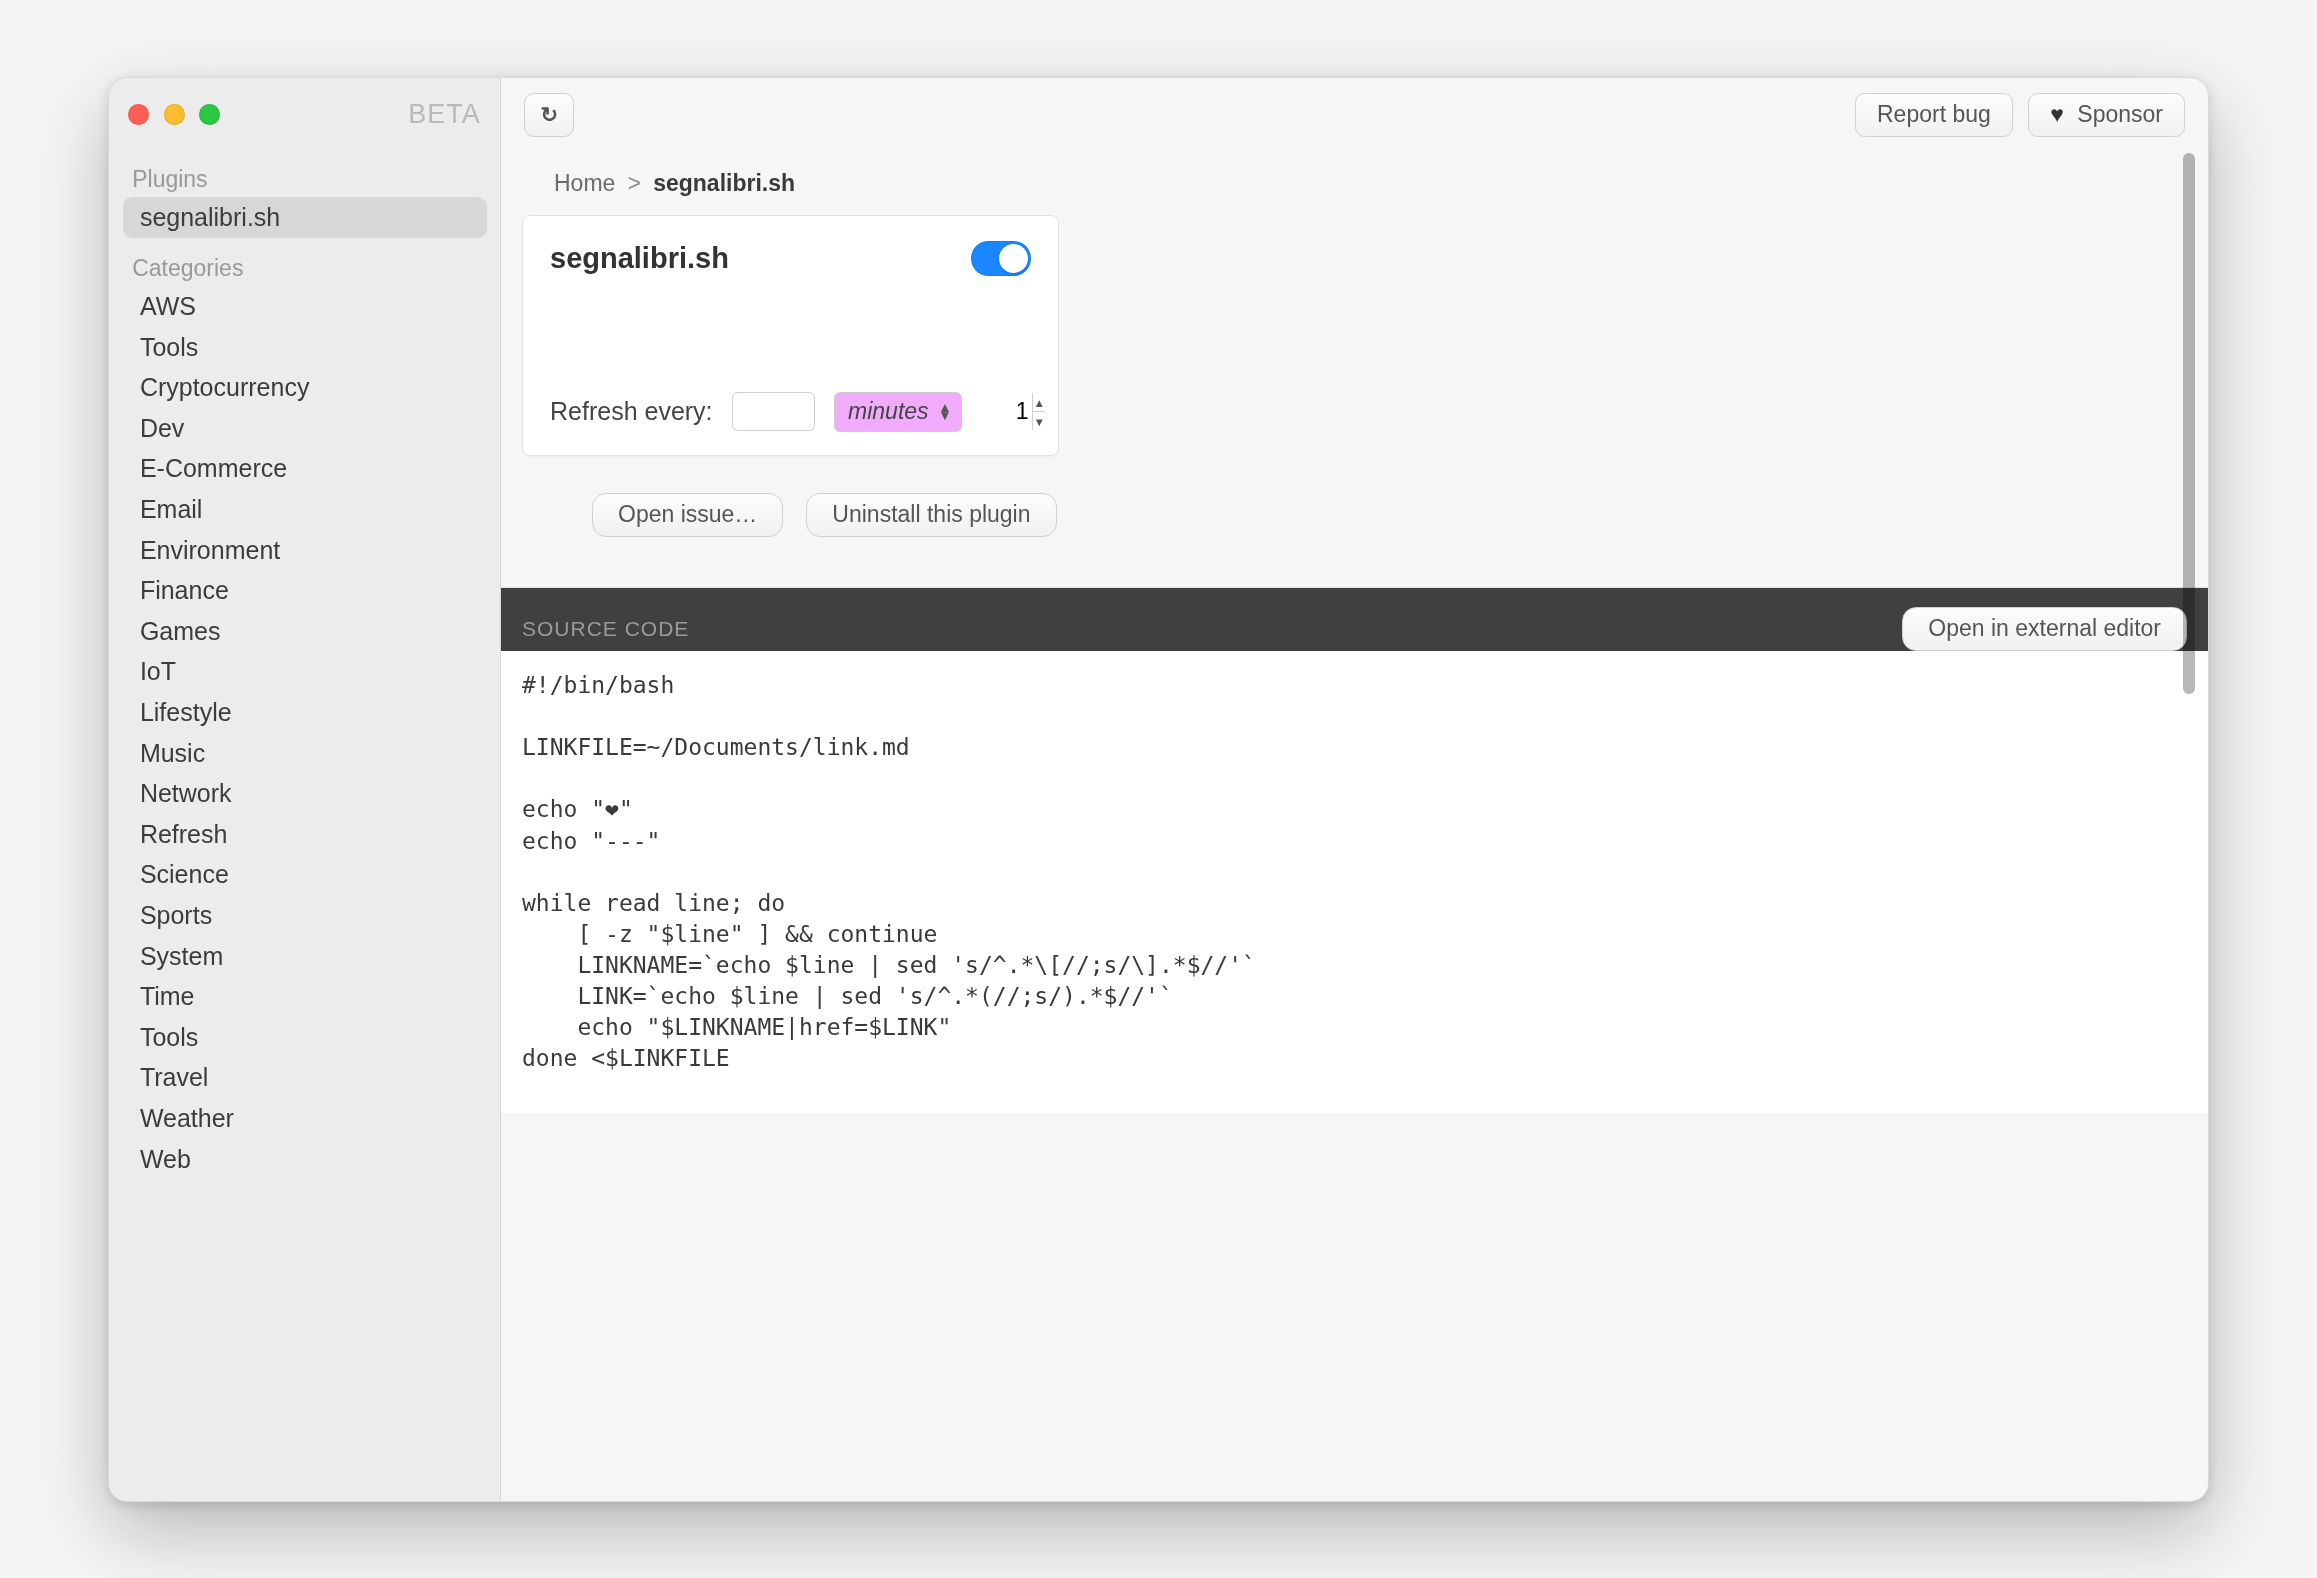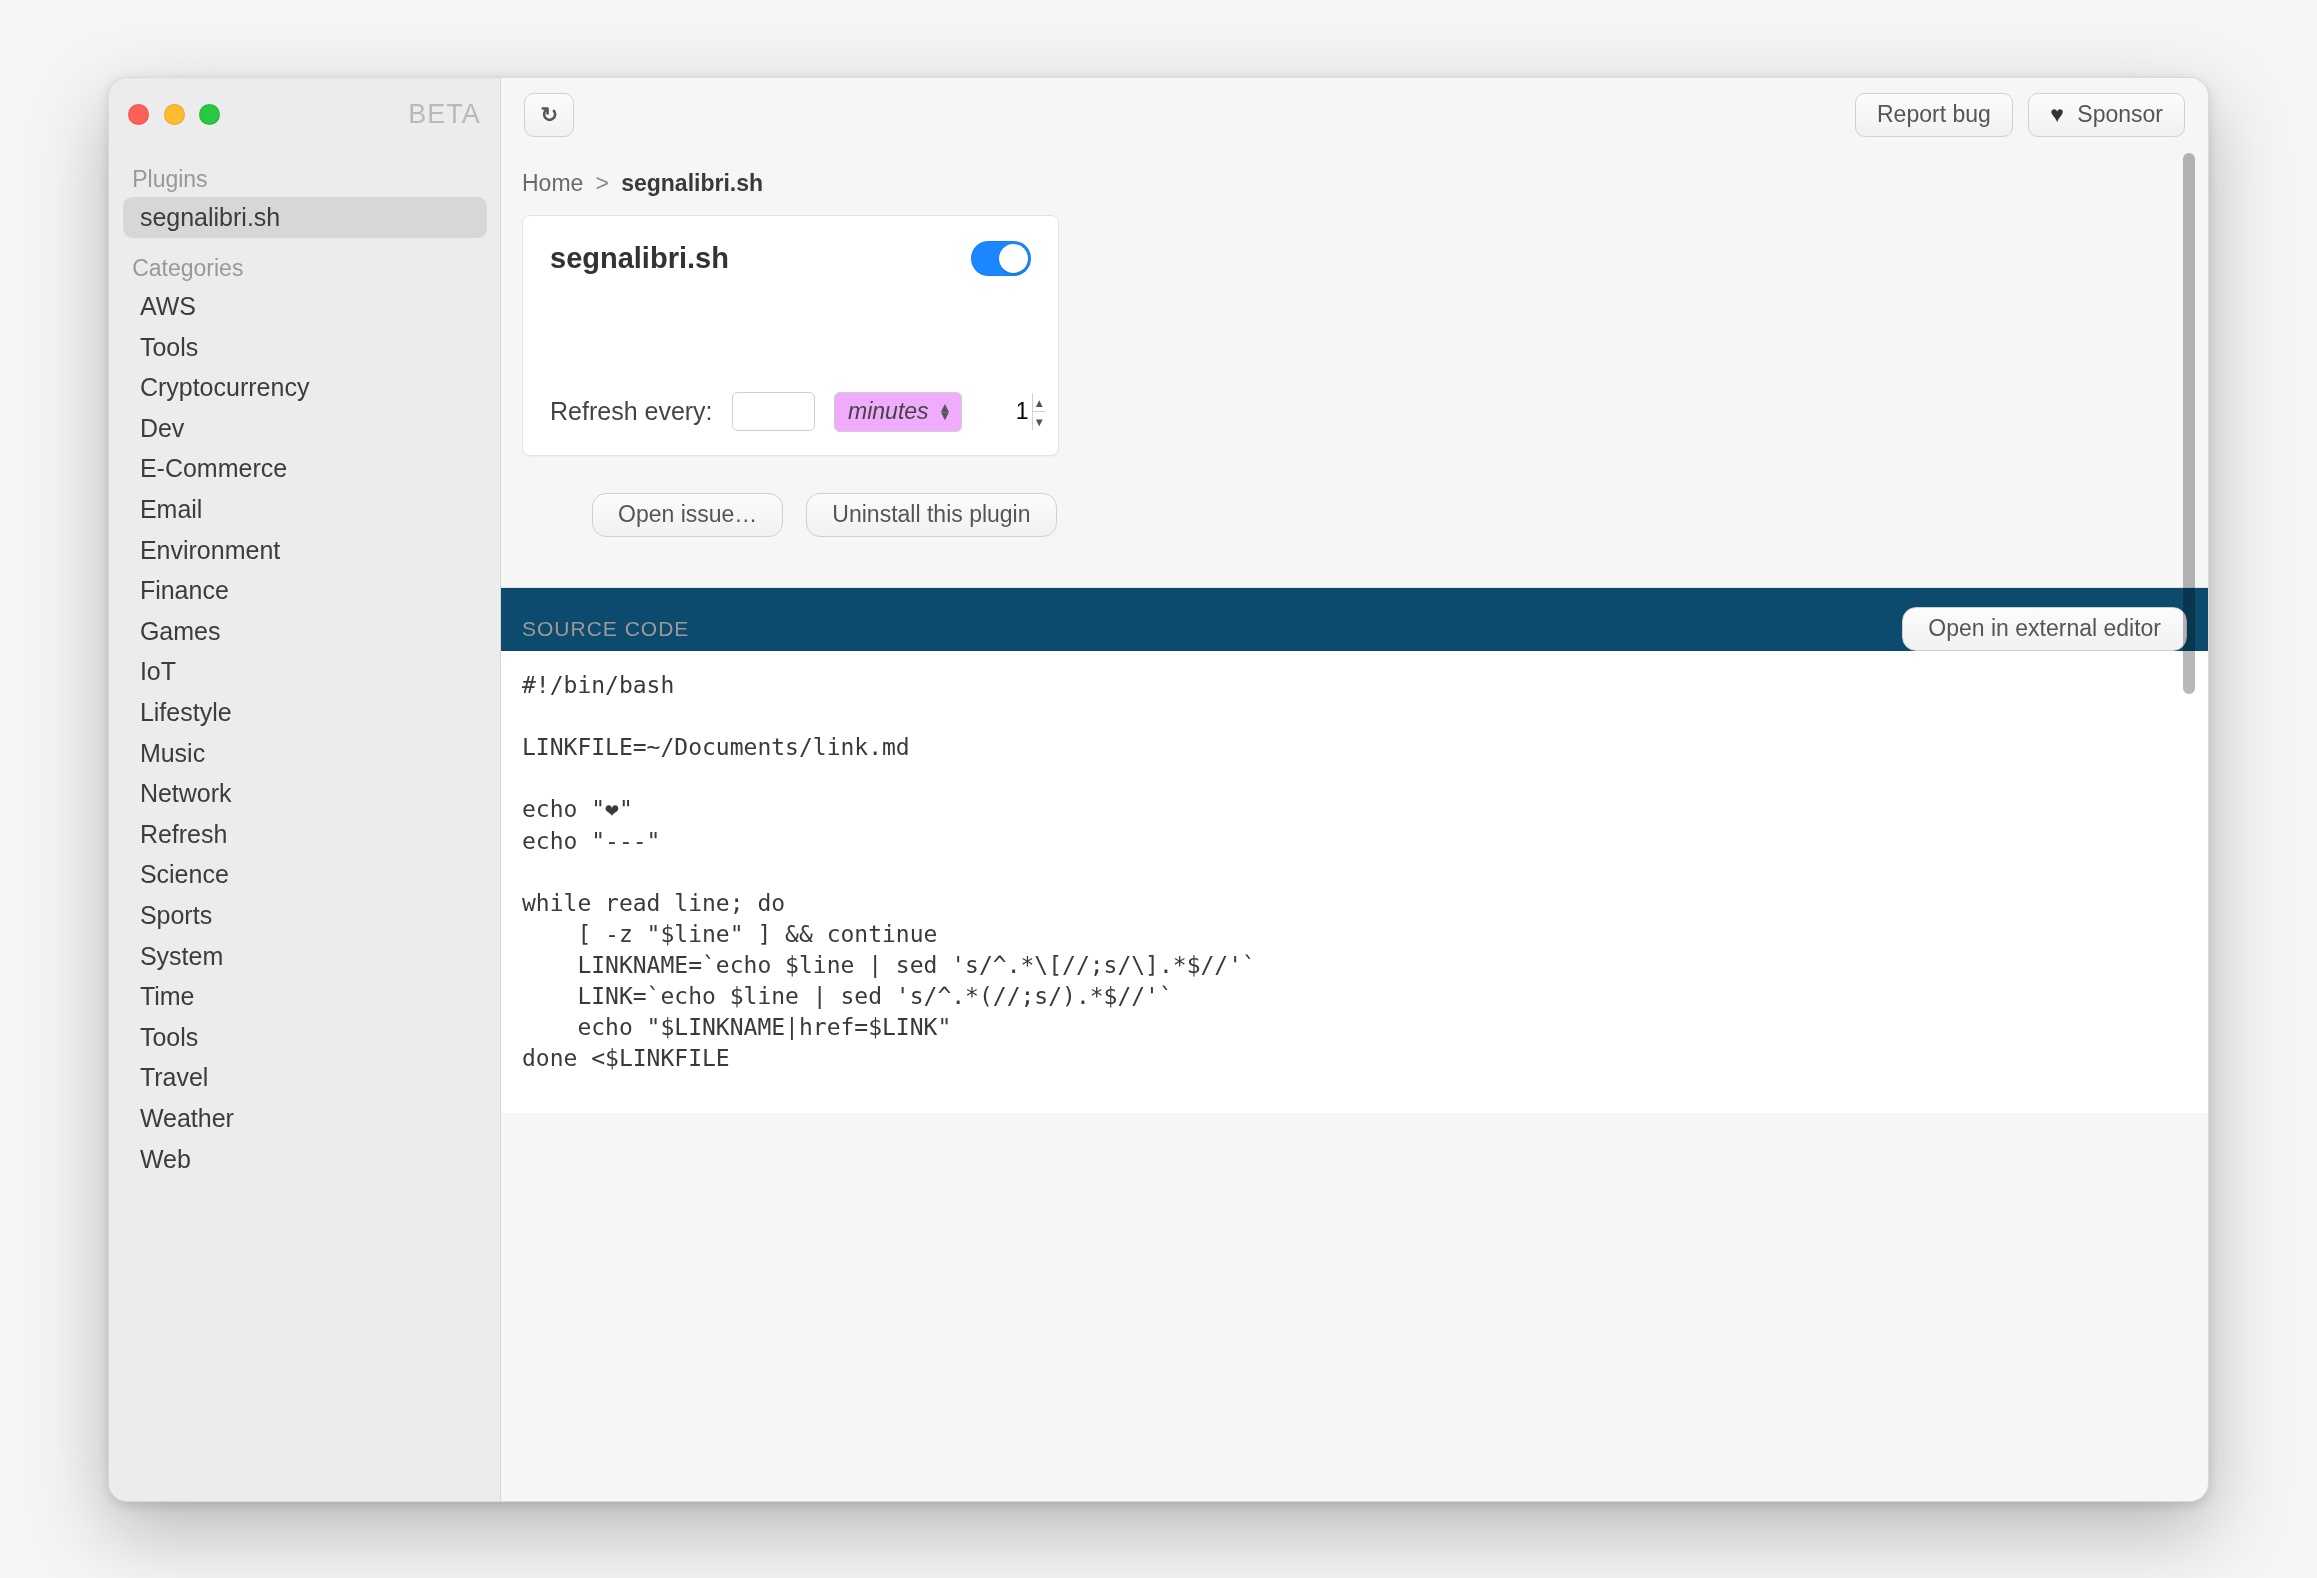--- a/index.html
+++ b/index.html
@@ -112,20 +112,21 @@
     overflow: auto;
     position: relative;
   }
   .inner-pad {
     padding: 19.3px 21px 0 21px;
   }
   .breadcrumb {
     font-size: 23px;
     color: #8a8a8a;
     margin-bottom: 17.4px;
+    margin-left: 32px;
   }
   .breadcrumb .crumb-link { color: #6a6a6a; }
   .breadcrumb .sep { margin: 0 5.8px; }
   .breadcrumb .current { color: #3a3a3a; font-weight: 600; }
 
   .card {
     background: #ffffff;
     border: 1px solid #e2e2e2;
     border-radius: 7.7px;
     width: 537px;
@@ -233,21 +234,21 @@
     align-items:center;
     cursor:default;
   }
 
   .source-bar {
     display:flex;
     align-items:center;
     margin-top: 50px;
     border-top: 1px solid #e2e2e2;
     padding: 19.3px 21px 0 21px;
-    background: #0c4a6e;
+    background: #404040;
   }
   .source-label {
     font-size: 21px;
     color: #9a9a9a;
     letter-spacing: 1px;
   }
   .source-bar .spacer { flex:1; }
 
   .code {
     background: #fff;

